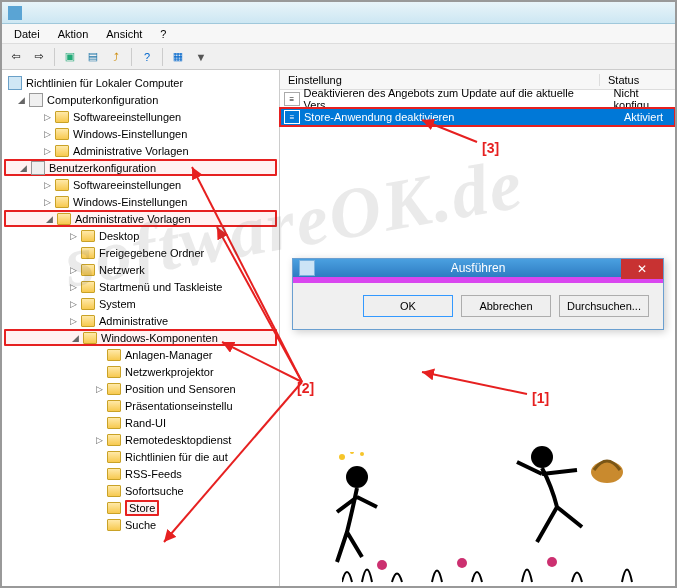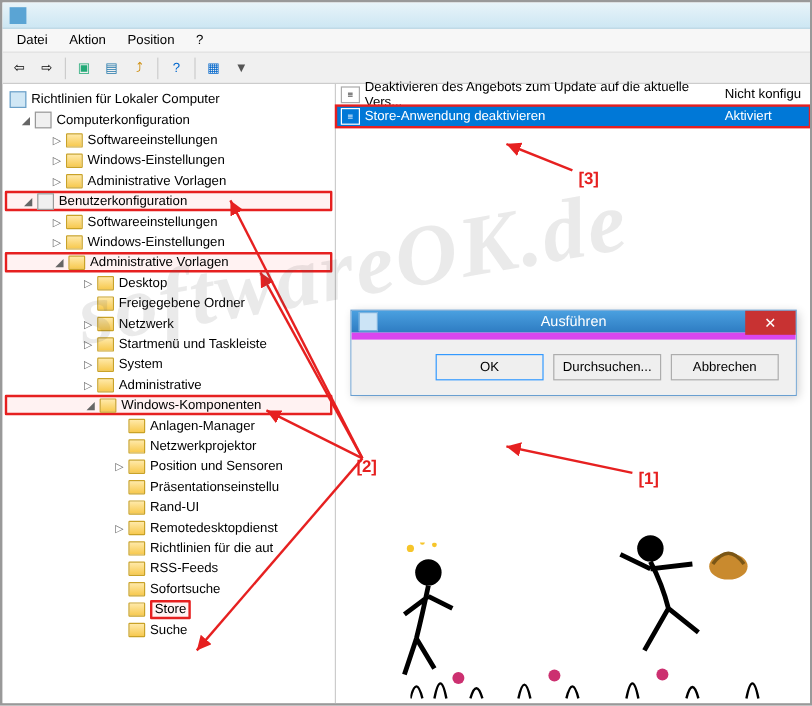--- a/index.html
+++ b/index.html
@@ -24,21 +24,21 @@
 .tree .cfgicon { width:14px; height:14px; background:#f0f0f0; border:1px solid #999; margin-right:4px; position:relative; }
 .hl { border:2px solid #e62020; border-radius:1px; padding:0 2px; background:rgba(255,0,0,0.05); }
 
 .listpanel { flex:1; display:flex; flex-direction:column; }
 .listhead { height:20px; background:#f7f7f7; border-bottom:1px solid #ddd; display:flex; font-size:11px; align-items:center; }
 .listhead .col1 { width:320px; padding-left:8px; border-right:1px solid #ddd; }
 .listhead .col2 { flex:1; padding-left:8px; }
 .listrow { height:18px; display:flex; align-items:center; font-size:11px; padding-left:4px; }
 .listrow .iconcell { width:16px; height:14px; background:#fff; border:1px solid #aaa; margin-right:4px; display:flex; align-items:center; justify-content:center; font-size:8px; }
 .listrow .txt { width:300px; }
-.listrow .status { margin-left:0; }
+.listrow .status { margin-left:20px; }
 .selrow { background:#0078d7; color:#fff; }
 .selrow .iconcell { background:#0078d7; border-color:#fff; color:#fff; }
 .hl-row { outline:2px solid #e62020; outline-offset:-1px; }
 
 .run-dialog { position:absolute; left:290px; top:256px; width:372px; background:#fff; border:1px solid #6a9fd0; box-shadow:2px 2px 8px rgba(0,0,0,0.2); font-size:11px; }
 .run-title { height:18px; background:linear-gradient(#4aa0e0,#2e7cc2); color:#fff; display:flex; align-items:center; justify-content:center; position:relative; font-size:12px; }
 .run-title .close { position:absolute; right:0; top:0; width:42px; height:20px; background:#c83232; color:#fff; display:flex; align-items:center; justify-content:center; font-size:12px; cursor:pointer; }
 .run-title .ticon { position:absolute; left:6px; width:16px; height:16px; background:#cce4f6; border:1px solid #7ab1de; }
 .run-body { padding:14px; }
 .run-body .desc { display:flex; gap:12px; margin-bottom:14px; }
@@ -64,21 +64,21 @@
 <body>
 
 <div class="titlebar">
   <span class="icon"></span>
   <span> </span>
 </div>
 
 <div class="menu">
   <span>Datei</span>
   <span>Aktion</span>
-  <span>Position</span>
+  <span>Ansicht</span>
   <span>?</span>
 </div>
 
 <div class="toolbar">
   <div class="tbtn">⇦</div>
   <div class="tbtn">⇨</div>
   <div class="tsep"></div>
   <div class="tbtn" style="color:#2a7;">▣</div>
   <div class="tbtn" style="color:#27a;">▤</div>
   <div class="tbtn" style="color:#c80;">⤴</div>
@@ -222,20 +222,24 @@
         <span class="hl" style="display:inline-block;text-align:right;">Store</span>
       </div>
     <div class="line" style="padding-left:90px;">
         <span class="toggle">&nbsp;</span>
         <span class="foldericon"></span>
         <span>Suche</span>
       </div>
   </div>
 
   <div class="listpanel">
+    <div class="listhead">
+      <div class="col1">Einstellung</div>
+      <div class="col2">Status</div>
+    </div>
     <div class="listrow">
       <div class="iconcell">≡</div>
       <div class="txt">Deaktivieren des Angebots zum Update auf die aktuelle Vers...</div>
       <div class="status">Nicht konfigu</div>
     </div>
     <div class="listrow selrow hl-row">
       <div class="iconcell">≡</div>
       <div class="txt">Store-Anwendung deaktivieren</div>
       <div class="status">Aktiviert</div>
     </div>
@@ -243,22 +247,22 @@
 </div>
 
 <div class="run-dialog">
   <div class="run-title">
     <span class="ticon"></span>
     <span>Ausführen</span>
     <span class="close">✕</span>
   </div>
   <div class="run-buttons">
     <button>OK</button>
+    <button>Abbrechen</button>
     <button>Durchsuchen...</button>
-    <button>Abbrechen</button>
   </div>
 </div>
 
 <div class="annot" style="left:530px; top:388px;">[1]</div>
 <div class="annot" style="left:295px; top:378px;">[2]</div>
 <div class="annot" style="left:480px; top:138px;">[3]</div>
 
 <svg class="arrow-svg" width="677" height="588">
   <defs>
       <marker id="ah" markerWidth="8" markerHeight="8" refX="6" refY="3" orient="auto">

